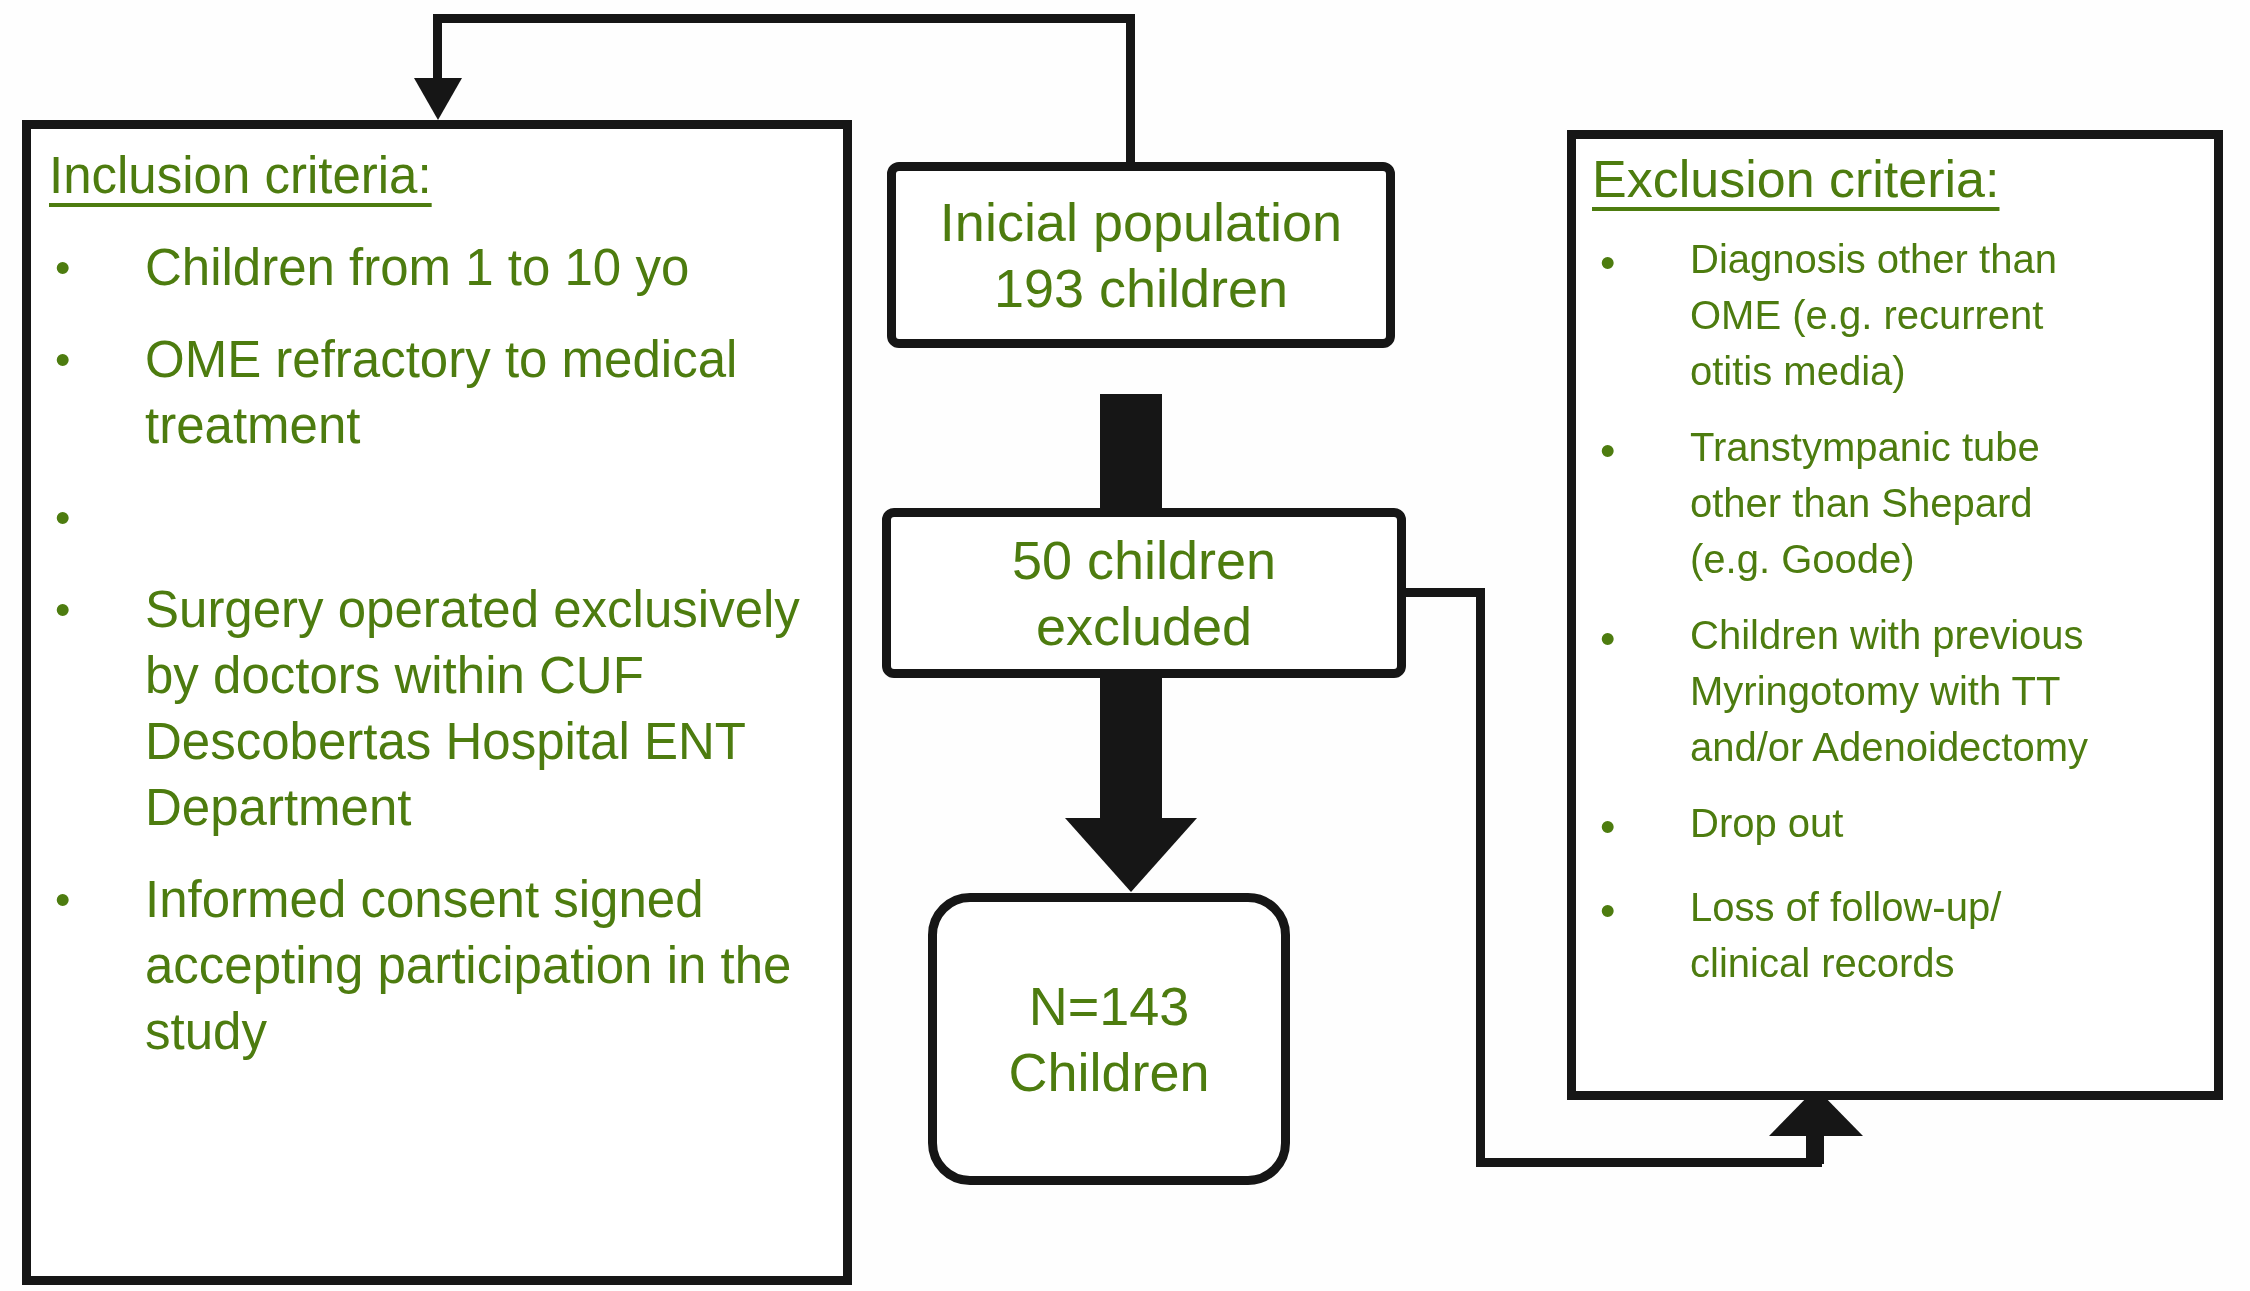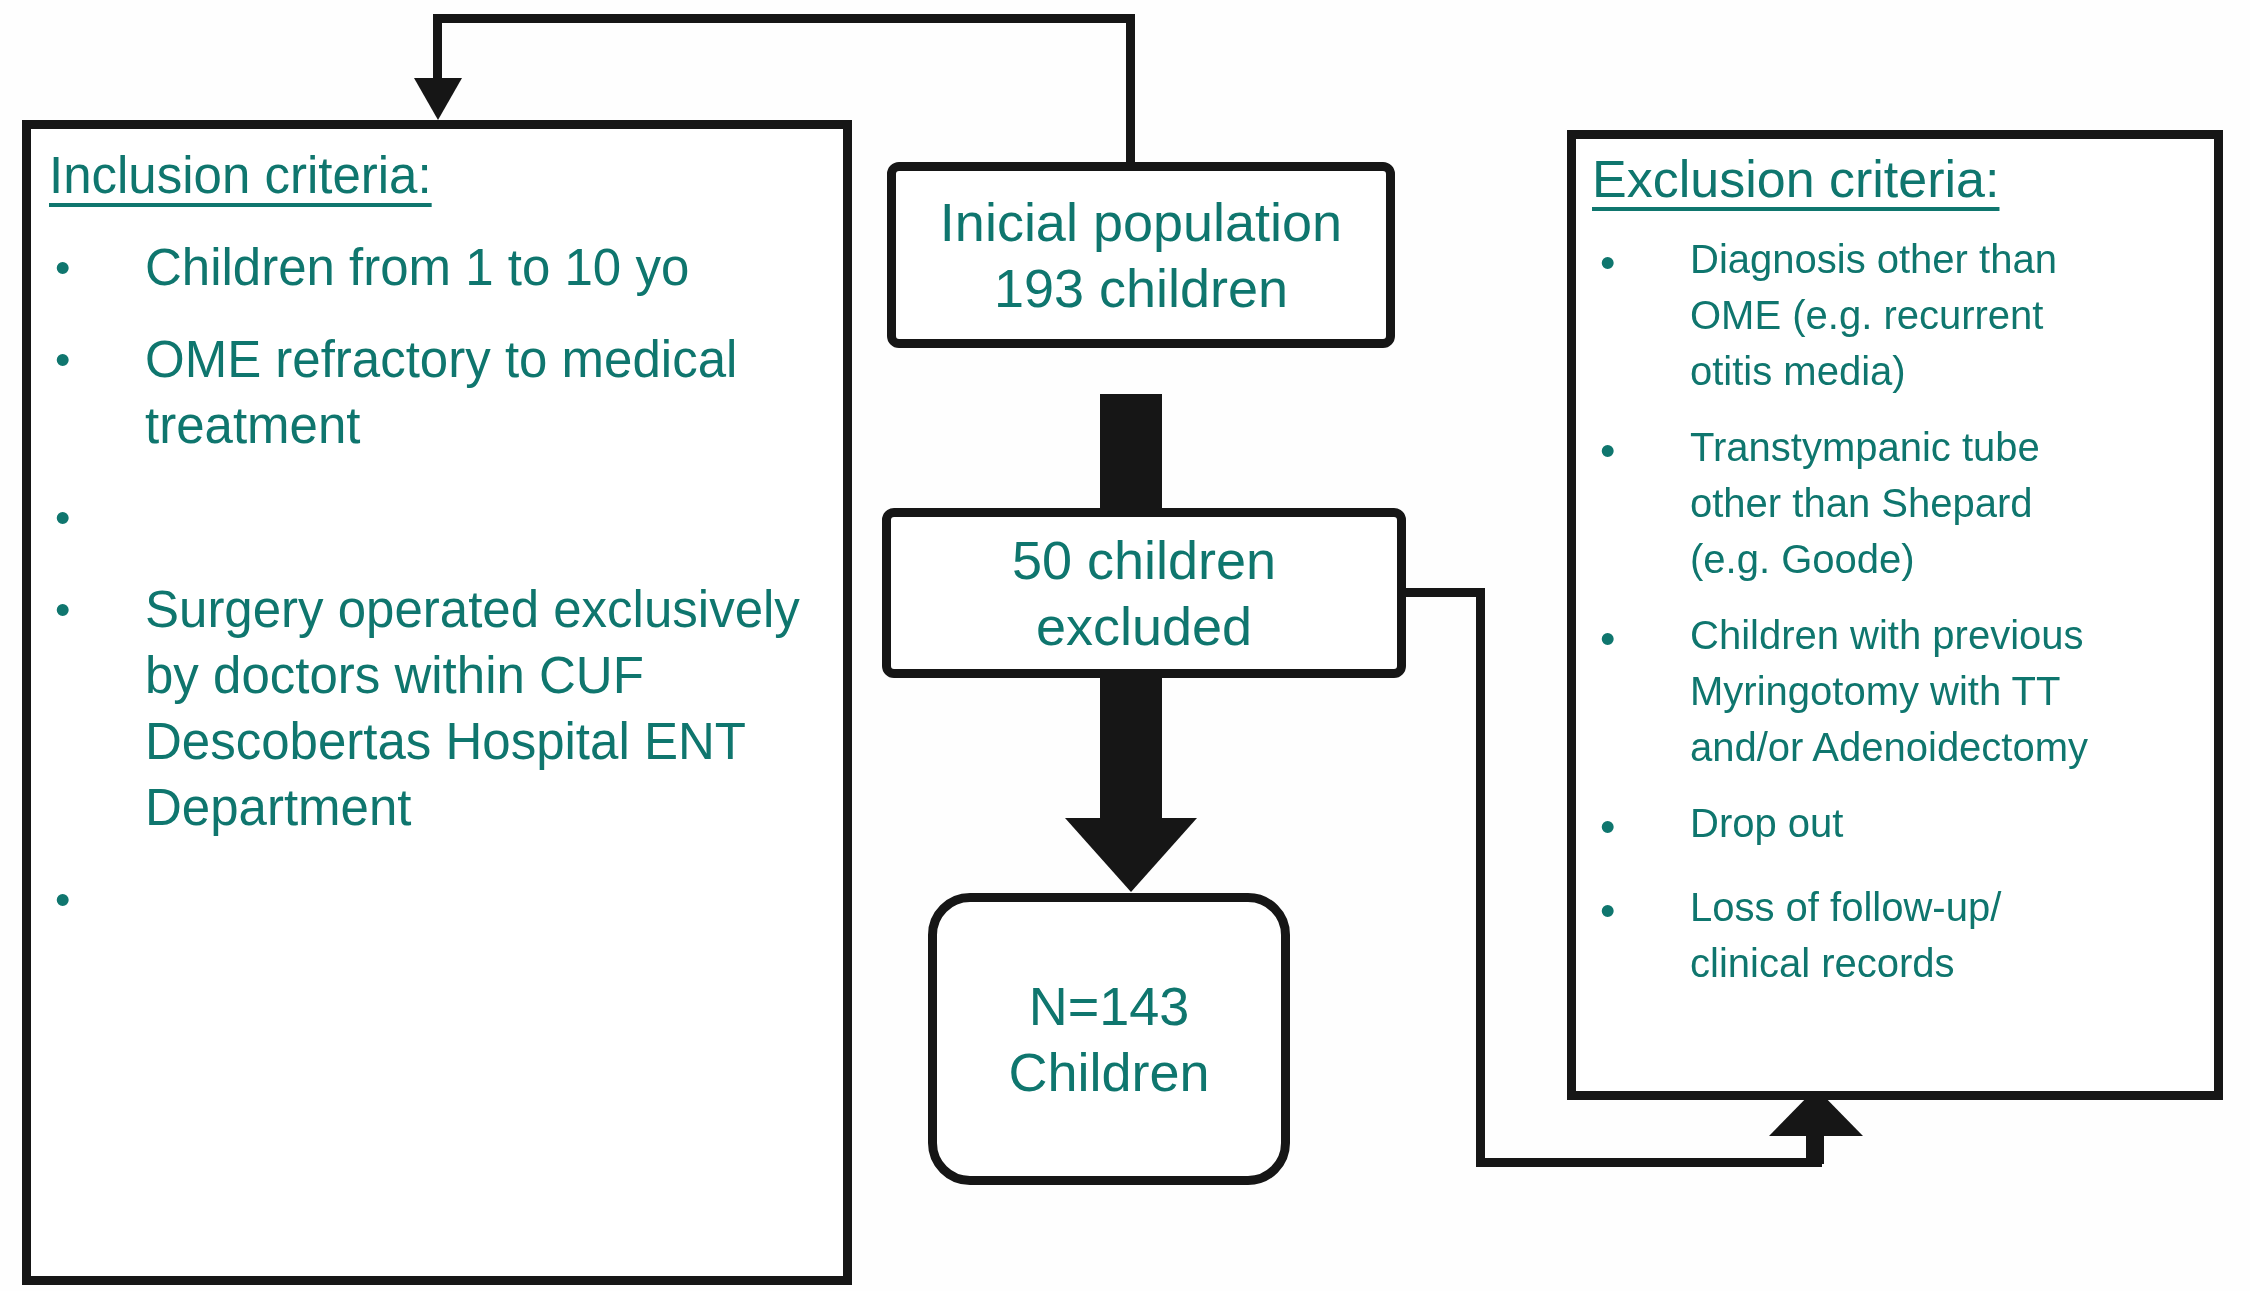--- a/index.html
+++ b/index.html
@@ -1,18 +1,18 @@
 <!DOCTYPE html>
 <html><head>
 <meta charset="utf-8">
 <style>
   html,body{margin:0;padding:0;background:#ffffff;}
   .canvas{
     position:relative;width:2250px;height:1291px;background:#fefefe;
-    font-family:"Liberation Sans", sans-serif;color:#0f766e;overflow:hidden;
+    font-family:"Liberation Sans", sans-serif;color:#4d7c0f;overflow:hidden;
   }
   
   .panel{
     position:absolute;background:#ffffff;border:9px solid #161616;box-sizing:border-box;
   }
   .panel-inclusion{left:22px;top:120px;width:830px;height:1165px;}
   .panel-exclusion{left:1567px;top:130px;width:656px;height:970px;}
   .panel h2{
     font-size:51px;font-weight:normal;margin:14px 0 26px 18px;
     text-decoration:underline;text-decoration-thickness:4px;text-underline-offset:10px;
@@ -88,20 +88,23 @@
     </div>
     <div class="bullet-row">
       <span class="bullet-dot">•</span>
       <span class="bullet-text">Surgery operated exclusively
 by doctors within CUF
 Descobertas Hospital ENT
 Department</span>
     </div>
     <div class="bullet-row">
       <span class="bullet-dot">•</span>
+      <span class="bullet-text">Informed consent signed
+accepting participation in the
+study</span>
     </div>
   </div>
 
   <div class="panel panel-exclusion">
     <h2>Exclusion criteria:</h2>
 
     <div class="bullet-row">
       <span class="bullet-dot">•</span>
       <span class="bullet-text">Diagnosis other than
 OME (e.g. recurrent

